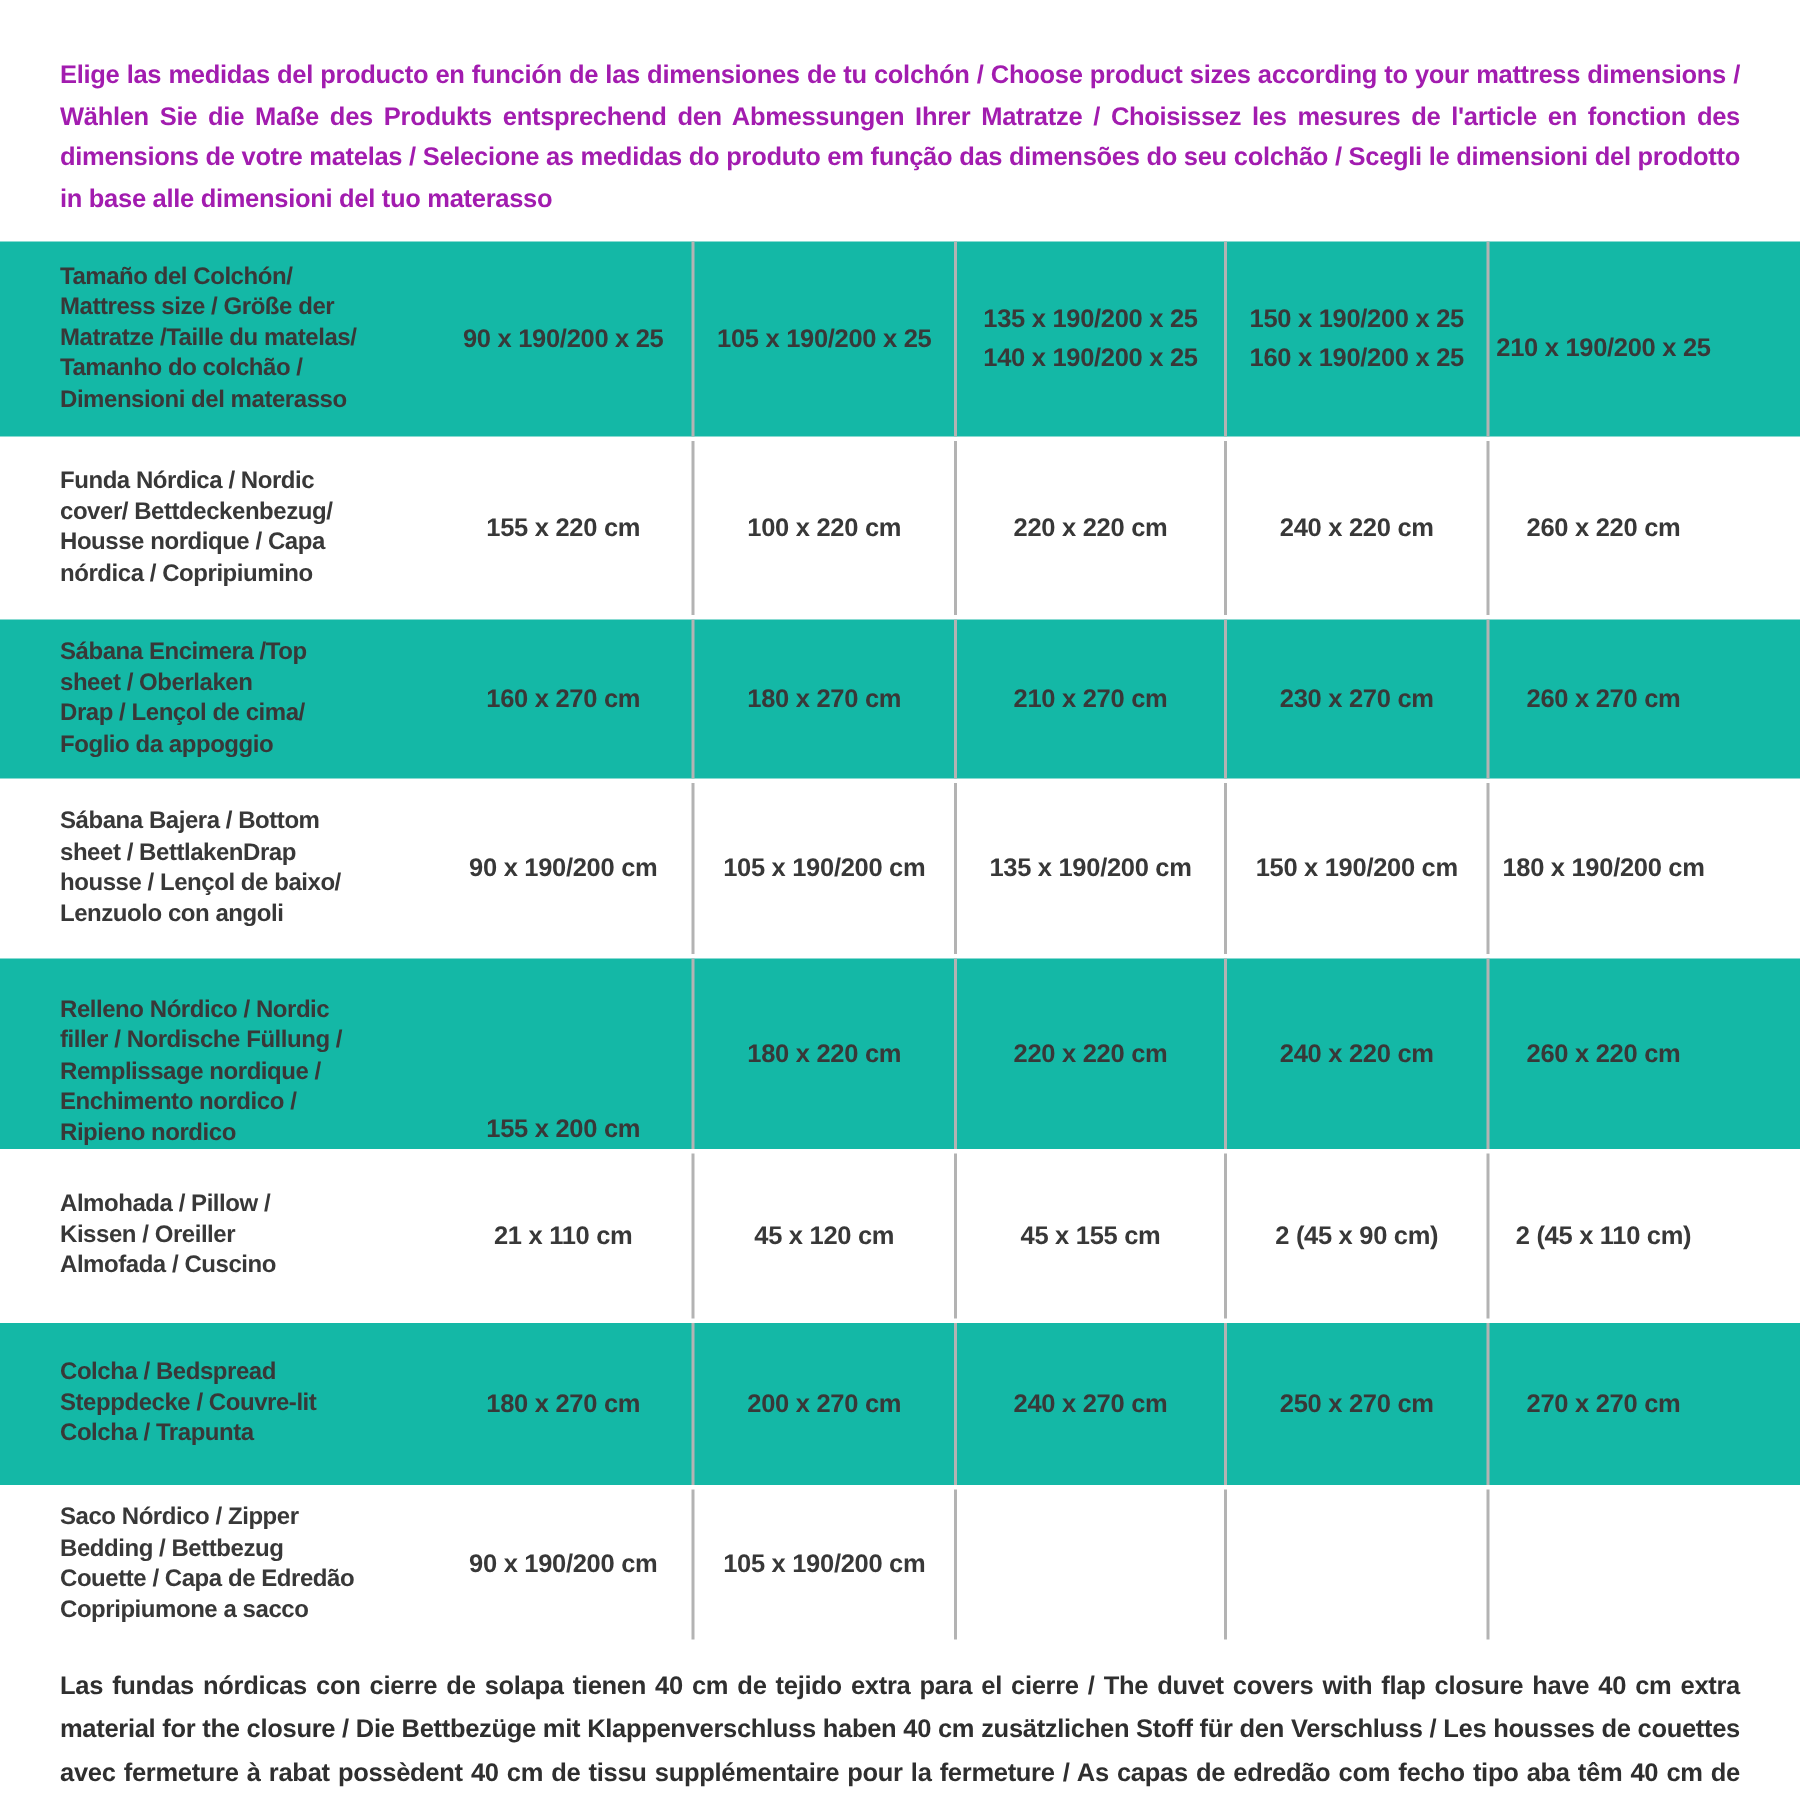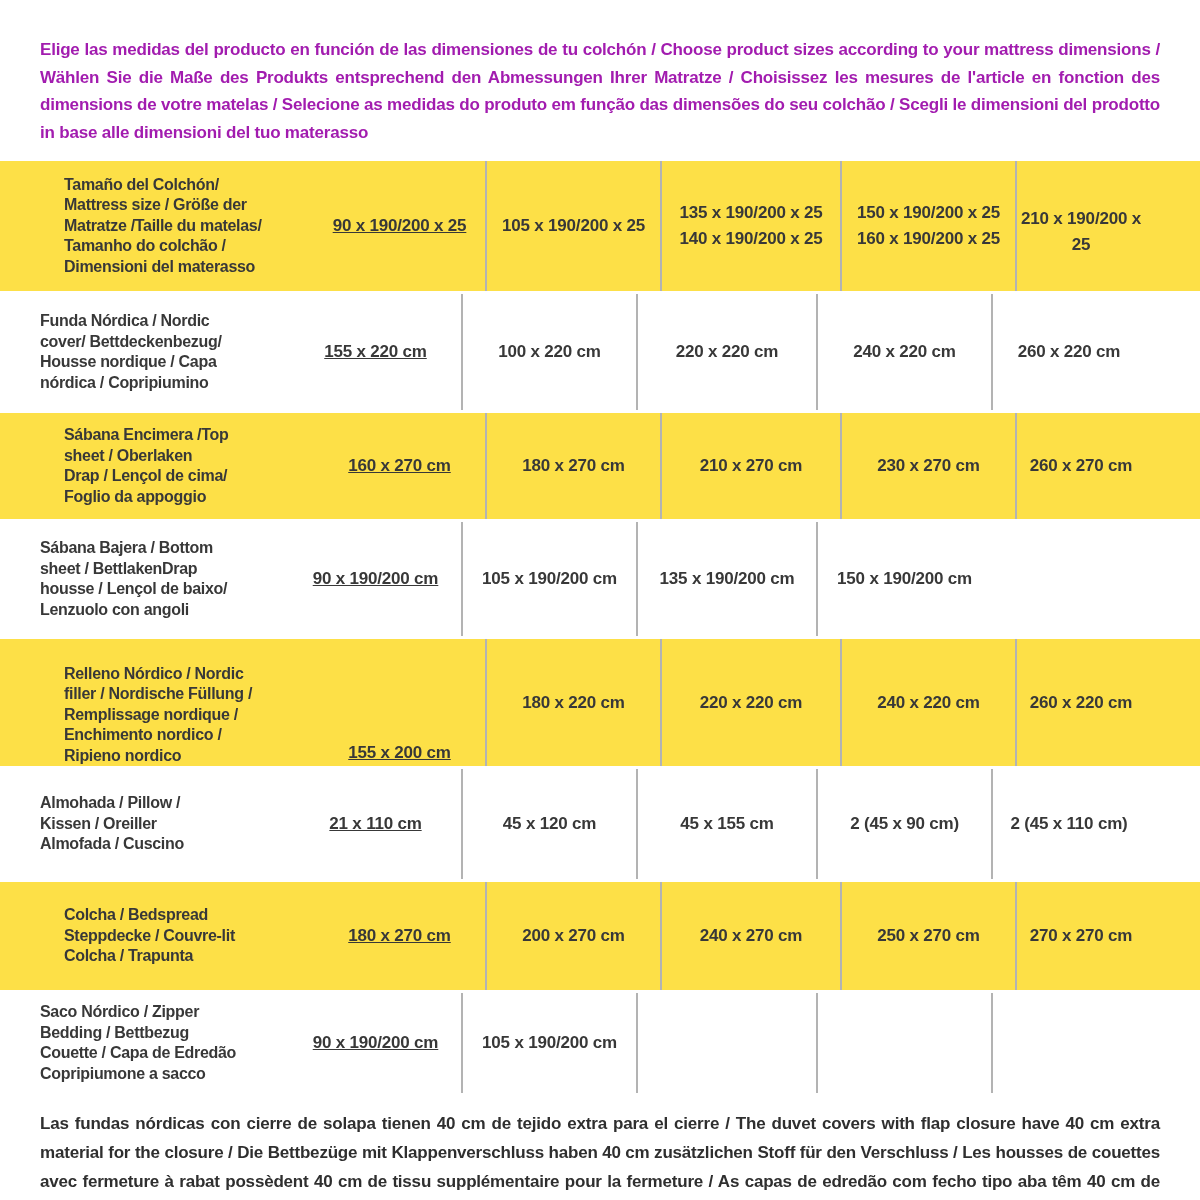--- a/index.html
+++ b/index.html
@@ -10,32 +10,32 @@
     color:#383838;
     -webkit-font-smoothing:antialiased;
   }
   .intro {
     margin:36px 40px 0 40px;
     font-size:17px; font-weight:bold; line-height:27.5px;
     text-align:justify; letter-spacing:-0.2px; color:#a21caf;
   }
   .size-table { margin-top:15px; width:1200px; }
   .row { display:flex; align-items:center; margin-bottom:3px; }
-  .row.shade { background:#fde047;padding-left:24px; }
+  .row.shade { background:#14b8a6; }
   .cell { box-sizing:border-box; }
   .label {
     width:290px; padding-left:40px;
     font-size:16px; font-weight:bold; line-height:20.5px;
     letter-spacing:-0.3px; white-space:pre-line;
   }
   .val {
     font-size:17px; font-weight:bold; text-align:center;
     line-height:26px; white-space:pre-line; letter-spacing:-0.2px;
   }
-  .c1 { width:171px;text-decoration:underline; }
+  .c1 { width:171px; }
   .c2 { width:175px; }
   .c3 { width:180px; }
   .c4 { width:175px; }
   .c5 { flex:1; padding-right:55px; }
   .c2,.c3,.c4,.c5 { border-left:2px solid #b3b3b3; align-self:stretch;
     display:flex; align-items:center; justify-content:center; }
   .r0 { min-height:130px; }
   .r1 { min-height:116px; }
   .r2 { min-height:106px;align-items:center; }
   .r3 { min-height:114px; }
@@ -98,20 +98,21 @@
 
   <div class="row r3">
     <div class="cell label">Sábana Bajera / Bottom
 sheet / BettlakenDrap
 housse / Lençol de baixo/
 Lenzuolo con angoli</div>
     <div class="cell val c1">90 x 190/200 cm</div>
     <div class="cell val c2">105 x 190/200 cm</div>
     <div class="cell val c3">135 x 190/200 cm</div>
     <div class="cell val c4">150 x 190/200 cm</div>
+    <div class="cell val c5">180 x 190/200 cm</div>
   </div>
 
   <div class="row shade r4">
     <div class="cell label">Relleno Nórdico / Nordic
 filler / Nordische Füllung /
 Remplissage nordique /
 Enchimento nordico /
 Ripieno nordico</div>
     <div class="cell val c1">155 x 200 cm</div>
     <div class="cell val c2">180 x 220 cm</div>

